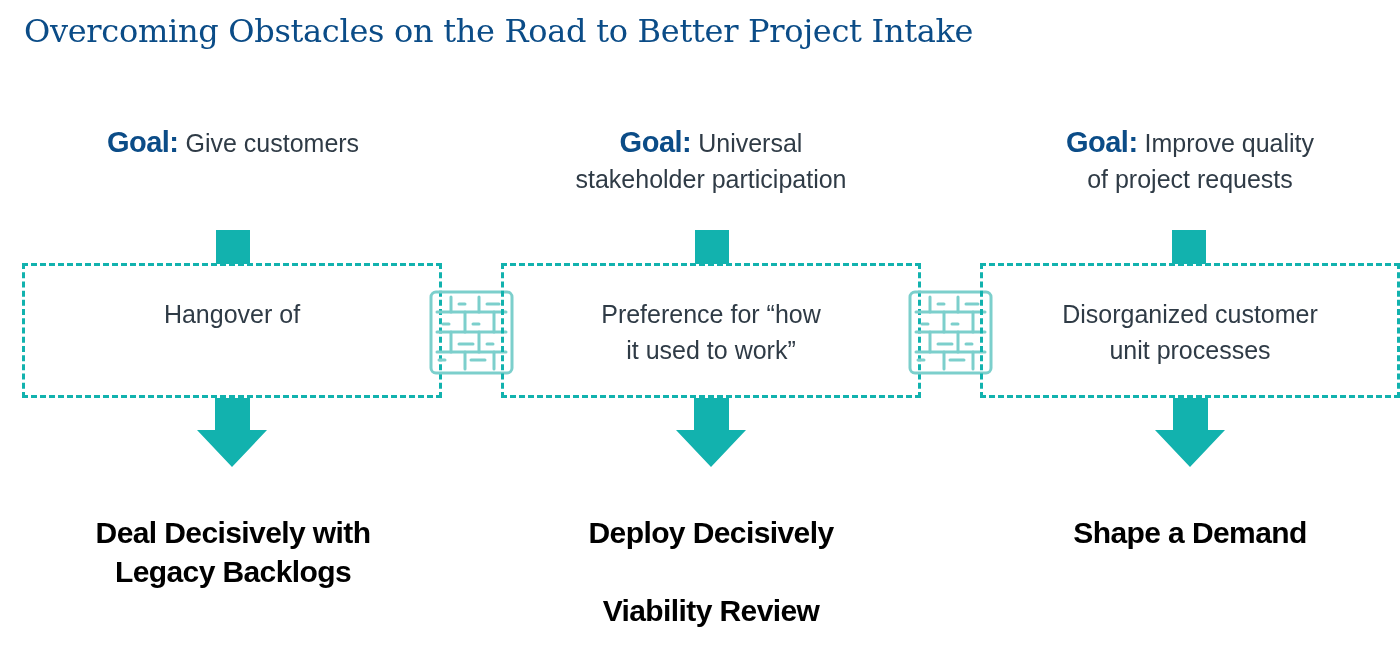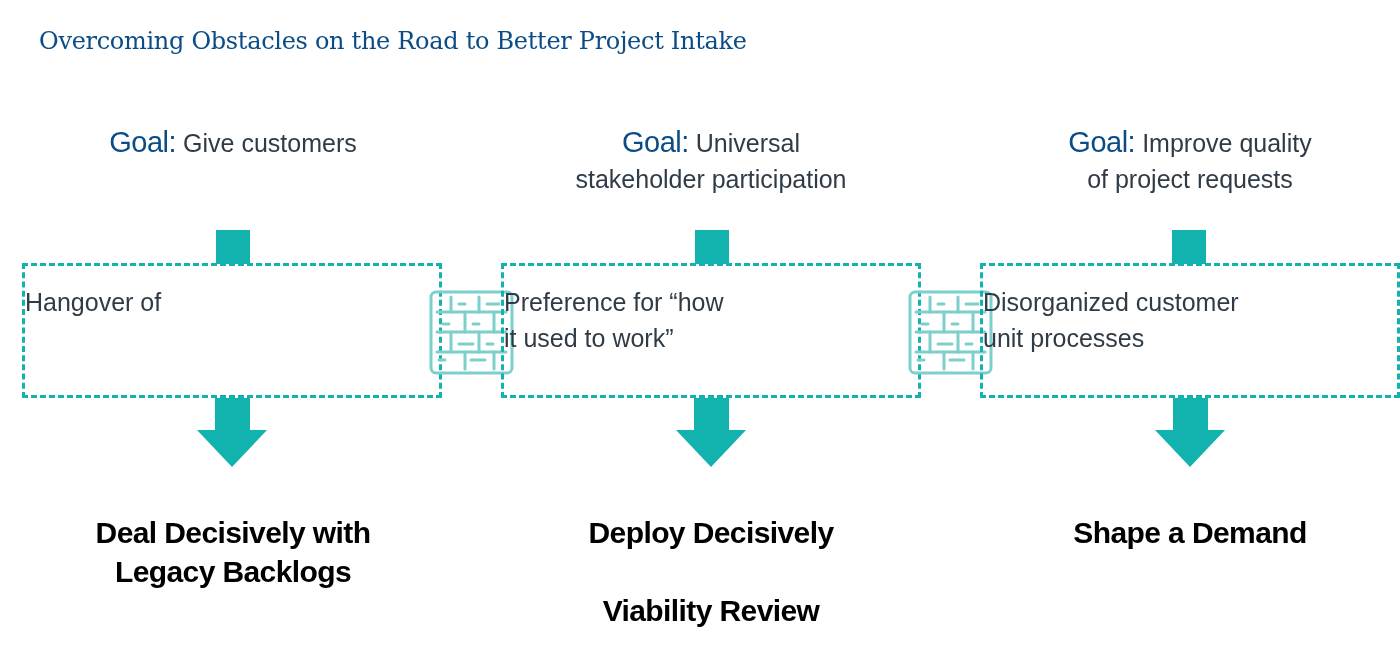--- a/index.html
+++ b/index.html
@@ -1,28 +1,28 @@
 <!DOCTYPE html>
 <html><head>
   <meta charset="utf-8">
   <style>
     html, body { margin: 0; padding: 0; background: #ffffff; }
     body { width: 1400px; height: 657px; position: relative; overflow: hidden;
            font-family: "Liberation Sans", "DejaVu Sans", sans-serif; }
-    .title { position: absolute; left: 24px; top: 12px; margin: 15px;
+    .title { position: absolute; left: 24px; top: 12px; margin: 0;
              font-family: "DejaVu Serif", "Liberation Serif", serif;
-             font-weight: normal; font-size: 24px; letter-spacing: -0.3px;
+             font-weight: normal; font-size: 32px; letter-spacing: -0.3px;
              color: #0b4c87; white-space: nowrap; }
     .goal { position: absolute; top: 124px; width: 440px; text-align: center;
             font-size: 25px; line-height: 36px; color: #2f3b46; }
-    .goal .goal-label { color: #0b4c87; font-weight: normal; font-size: 29px; letter-spacing: -0.5px; }
+    .goal .goal-label { color: #0b4c87; font-weight: bold; font-size: 29px; letter-spacing: -0.5px; }
     .connector { position: absolute; top: 230px; width: 34px; height: 34px; background: #12b2ae; }
     .box { position: absolute; top: 263px; height: 135px;
            border: 3px dashed #12b2ae; box-sizing: border-box; }
-    .box-text { position: absolute; left: 0; right: 0; top: 18px; text-align: left;
+    .box-text { position: absolute; left: 0; right: 0; top: 30px; text-align: center;
                 font-size: 25px; line-height: 36px; color: #2f3b46; }
     .wall { position: absolute; top: 290px; width: 85px; height: 85px; }
     .arrow { position: absolute; top: 398px; width: 70px; height: 70px; }
     .outcome { position: absolute; top: 513px; width: 440px; text-align: center;
                font-size: 30px; line-height: 39px; font-weight: bold; color: #000000;
                letter-spacing: -0.6px; }
   </style>
 </head>
 <body>
 

